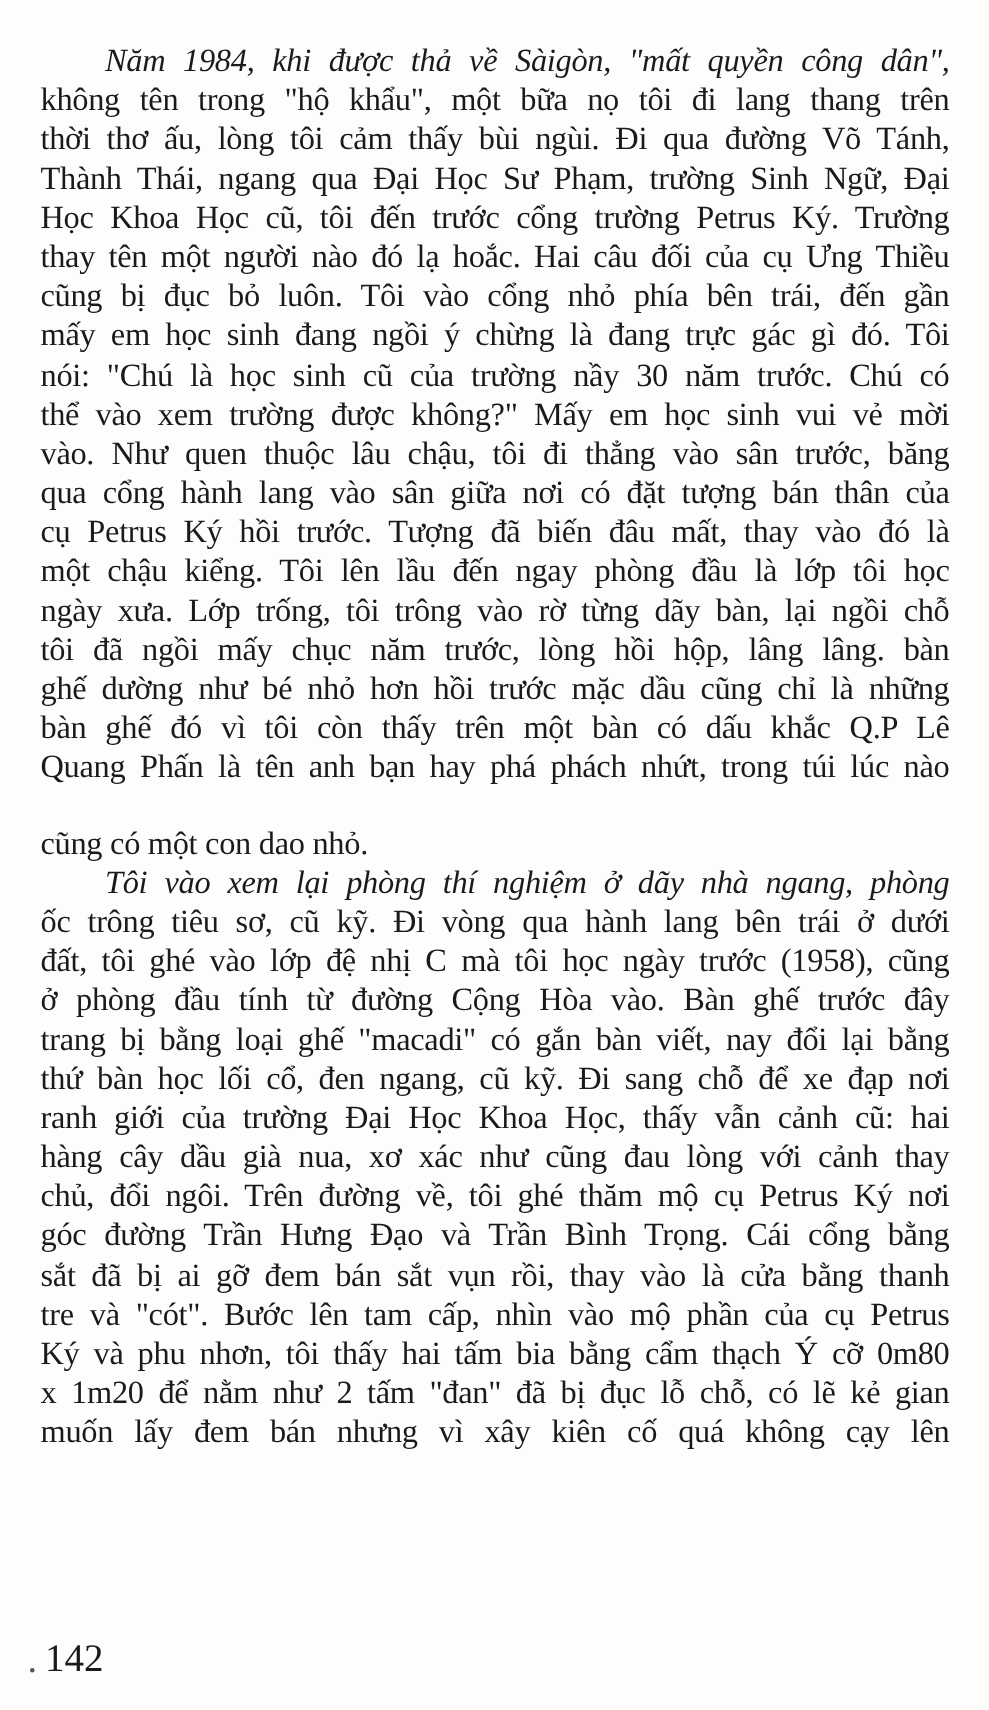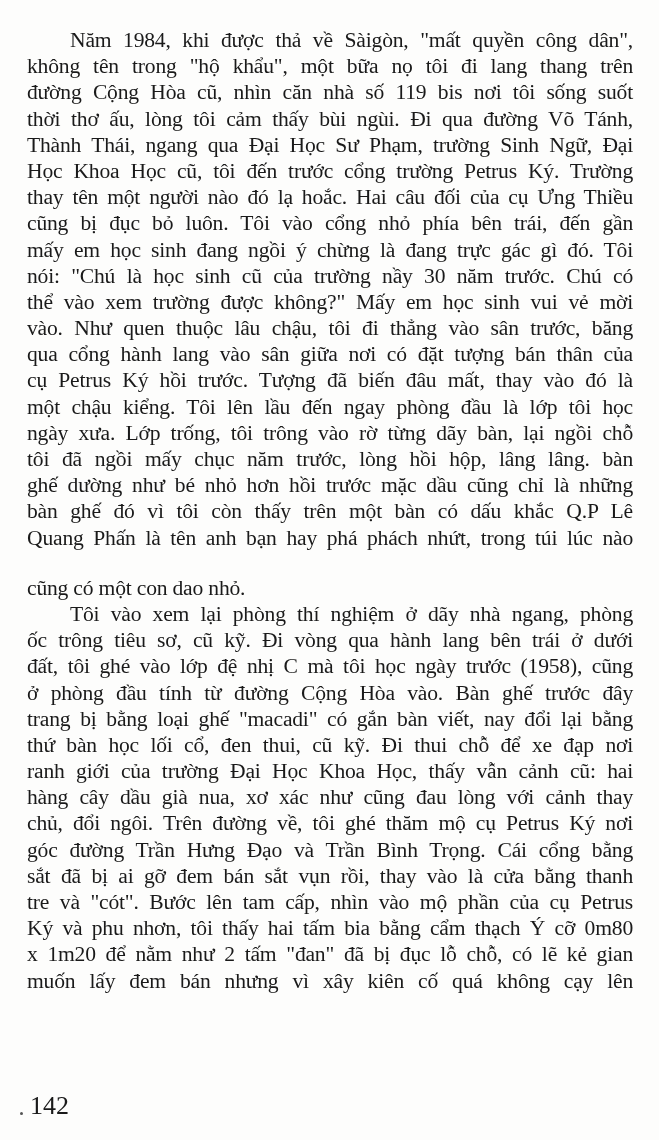--- a/index.html
+++ b/index.html
@@ -35,20 +35,21 @@
     .line {
       display: block;
       height: 26.2px;
       white-space: nowrap;
       text-align: justify;
       text-align-last: justify;
       overflow: visible;
     }
     .line.indent {
       padding-left: 43px;
+      font-style: italic;
     }
     .line.last {
       text-align-last: left;
       margin-top: 24px;
     }
     .page-number {
       position: absolute;
       left: 30px;
       top: 1091px;
       font-family: "Liberation Serif", "DejaVu Serif", serif;
@@ -65,21 +66,20 @@
       border-radius: 50%;
     }
   </style>
 </head>
 <body>
 
 <div class="page">
   <div class="body-text" id="body-text">
       <span class="line indent">Năm 1984, khi được thả về Sàigòn, "mất quyền công dân",</span>
       <span class="line">không tên trong "hộ khẩu", một bữa nọ tôi đi lang thang trên</span>
-      <span class="line">đường Cộng Hòa cũ, nhìn căn nhà số 119 bis nơi tôi sống suốt</span>
       <span class="line">thời thơ ấu, lòng tôi cảm thấy bùi ngùi. Đi qua đường Võ Tánh,</span>
       <span class="line">Thành Thái, ngang qua Đại Học Sư Phạm, trường Sinh Ngữ, Đại</span>
       <span class="line">Học Khoa Học cũ, tôi đến trước cổng trường Petrus Ký. Trường</span>
       <span class="line">thay tên một người nào đó lạ hoắc. Hai câu đối của cụ Ưng Thiều</span>
       <span class="line">cũng bị đục bỏ luôn. Tôi vào cổng nhỏ phía bên trái, đến gần</span>
       <span class="line">mấy em học sinh đang ngồi ý chừng là đang trực gác gì đó. Tôi</span>
       <span class="line">nói: "Chú là học sinh cũ của trường nầy 30 năm trước. Chú có</span>
       <span class="line">thể vào xem trường được không?" Mấy em học sinh vui vẻ mời</span>
       <span class="line">vào. Như quen thuộc lâu chậu, tôi đi thẳng vào sân trước, băng</span>
       <span class="line">qua cổng hành lang vào sân giữa nơi có đặt tượng bán thân của</span>
@@ -89,21 +89,21 @@
       <span class="line">tôi đã ngồi mấy chục năm trước, lòng hồi hộp, lâng lâng. bàn</span>
       <span class="line">ghế dường như bé nhỏ hơn hồi trước mặc dầu cũng chỉ là những</span>
       <span class="line">bàn ghế đó vì tôi còn thấy trên một bàn có dấu khắc Q.P Lê</span>
       <span class="line">Quang Phấn là tên anh bạn hay phá phách nhứt, trong túi lúc nào</span>
       <span class="line last">cũng có một con dao nhỏ.</span>
       <span class="line indent">Tôi vào xem lại phòng thí nghiệm ở dãy nhà ngang, phòng</span>
       <span class="line">ốc trông tiêu sơ, cũ kỹ. Đi vòng qua hành lang bên trái ở dưới</span>
       <span class="line">đất, tôi ghé vào lớp đệ nhị C mà tôi học ngày trước (1958), cũng</span>
       <span class="line">ở phòng đầu tính từ đường Cộng Hòa vào. Bàn ghế trước đây</span>
       <span class="line">trang bị bằng loại ghế "macadi" có gắn bàn viết, nay đổi lại bằng</span>
-      <span class="line">thứ bàn học lối cổ, đen thui, cũ kỹ. Đi thui chỗ để xe đạp nơi</span>
+      <span class="line">thứ bàn học lối cổ, đen ngang, cũ kỹ. Đi sang chỗ để xe đạp nơi</span>
       <span class="line">ranh giới của trường Đại Học Khoa Học, thấy vẫn cảnh cũ: hai</span>
       <span class="line">hàng cây dầu già nua, xơ xác như cũng đau lòng với cảnh thay</span>
       <span class="line">chủ, đổi ngôi. Trên đường về, tôi ghé thăm mộ cụ Petrus Ký nơi</span>
       <span class="line">góc đường Trần Hưng Đạo và Trần Bình Trọng. Cái cổng bằng</span>
       <span class="line">sắt đã bị ai gỡ đem bán sắt vụn rồi, thay vào là cửa bằng thanh</span>
       <span class="line">tre và "cót". Bước lên tam cấp, nhìn vào mộ phần của cụ Petrus</span>
       <span class="line">Ký và phu nhơn, tôi thấy hai tấm bia bằng cẩm thạch Ý cỡ 0m80</span>
       <span class="line">x 1m20 để nằm như 2 tấm "đan" đã bị đục lỗ chỗ, có lẽ kẻ gian</span>
       <span class="line">muốn lấy đem bán nhưng vì xây kiên cố quá không cạy lên</span>
     </div>

